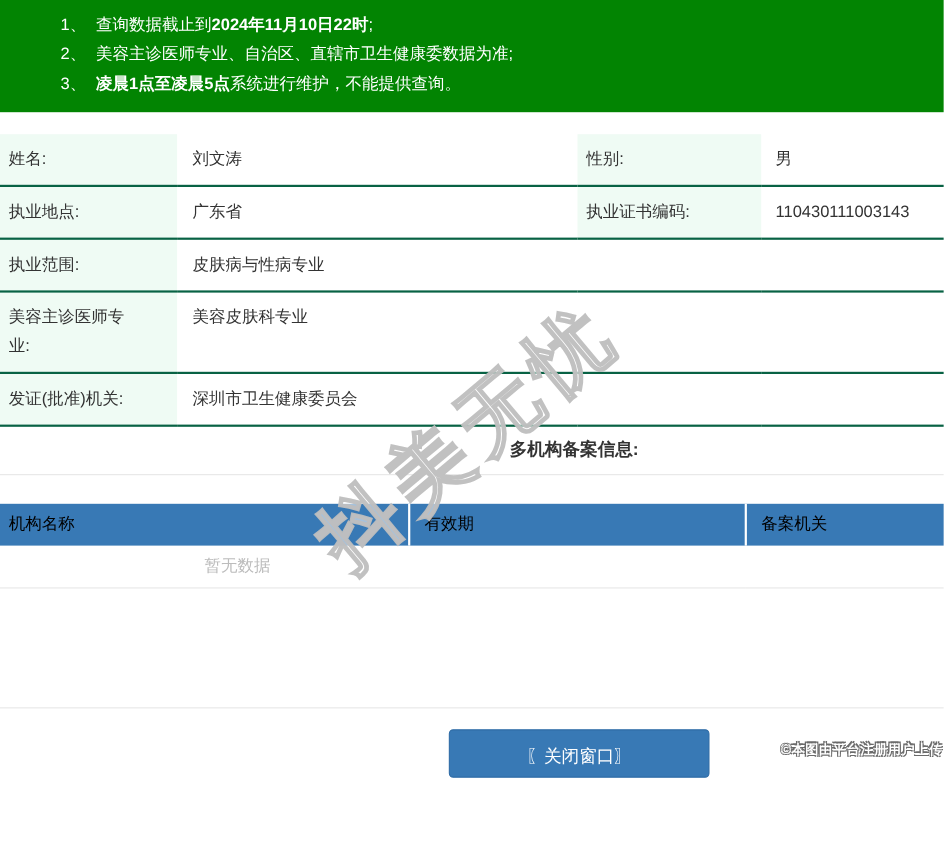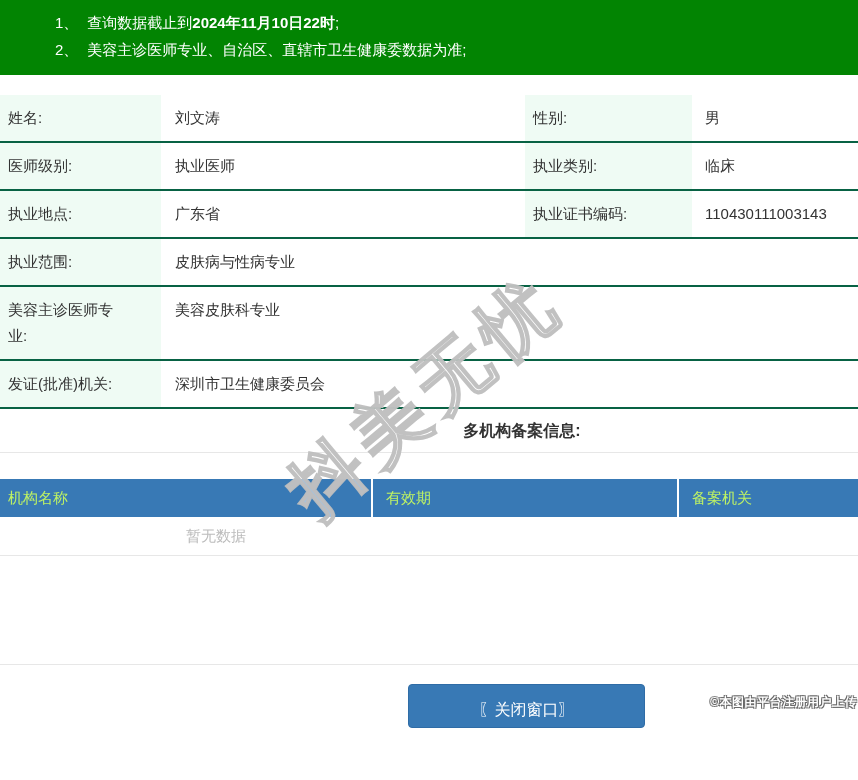--- a/index.html
+++ b/index.html
@@ -22,21 +22,21 @@
   td.val { padding:10px 8px 10px 14px; }
   td.val2 { padding-left:13px; }
 
   
   .heading-row { border-bottom:1px solid #e7e7e7; padding:12px 0 11px; }
   .heading-text { text-align:center; padding-left:186px; font-size:16px; font-weight:bold;
     color:#333; line-height:20px; }
 
   
   table.filing { width:858px; border-collapse:collapse; table-layout:fixed; margin-top:26px; }
-  table.filing th { background:var(--accent-blue,#3879b5); color:#bef264; font-weight:normal;
+  table.filing th { background:var(--accent-blue,#3879b5); color:#000000; font-weight:normal;
     text-align:left; font-size:15px; line-height:24px; padding:7px 8px; }
   table.filing th + th { border-left:2px solid #fff; padding-left:13px; }
   td.nodata { text-align:left; padding:8px 0 8px 186px; color:var(--muted-text,#bcbcbc);
     font-size:15px; line-height:22px; border-bottom:1px solid #e7e7e7; }
 
   .spacer { height:109px; border-bottom:1px solid #e7e7e7; }
 
   
   .footer { position:relative; height:47px; }
   .close-btn { position:absolute; left:408px; top:19px; width:237px; height:44px;
@@ -55,41 +55,36 @@
     z-index:10; pointer-events:none; }
 </style>
 </head>
 <body>
 
 <div class="page">
 
   <div class="banner">
     <div class="note"><span class="marker">1、</span><span><span>查询数据截止到</span><b>2024年11月10日22时</b><span>;</span></span></div>
     <div class="note"><span class="marker">2、</span><span><span>美容主诊医师专业、自治区、直辖市卫生健康委数据为准;</span><b></b><span></span></span></div>
+    <div class="note"><span class="marker">3、</span><span><span></span><b>凌晨1点至凌晨5点</b><span>系统进行维护，不能提供查询。</span></span></div>
   </div>
 
   <table class="info">
     <colgroup>
         <col style="width:161px">
         <col style="width:364px">
         <col style="width:167px">
         <col style="width:166px">
       </colgroup>
     <tbody>
         <tr>
       <td class="lbl">姓名:</td>
       <td class="val">刘文涛</td>
       <td class="lbl">性别:</td>
       <td class="val val2">男</td>
-    </tr>
-    <tr>
-      <td class="lbl">医师级别:</td>
-      <td class="val">执业医师</td>
-      <td class="lbl">执业类别:</td>
-      <td class="val val2">临床</td>
     </tr>
     <tr>
       <td class="lbl">执业地点:</td>
       <td class="val">广东省</td>
       <td class="lbl">执业证书编码:</td>
       <td class="val val2">110430111003143</td>
     </tr>
     <tr>
       <td class="lbl">执业范围:</td>
       <td class="val" colspan="3">皮肤病与性病专业</td>

